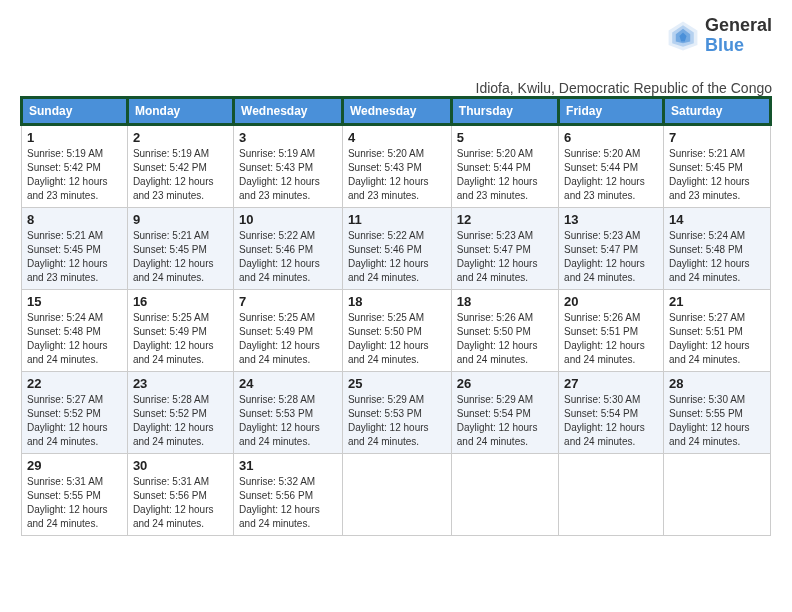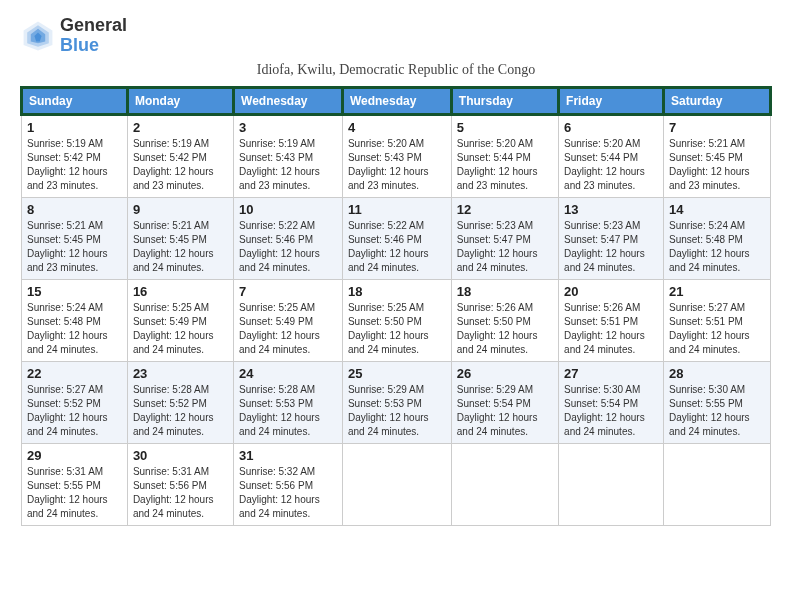--- a/index.html
+++ b/index.html
@@ -6,22 +6,22 @@
     body {
       font-family: Arial, sans-serif;
       background: #fff;
       width: 792px;
       min-height: 612px;
       padding: 16px 20px;
     }
     .header-section {
       display: flex;
       align-items: flex-start;
-      justify-content: space-between;
-      margin-bottom: 6px;
+      justify-content: flex-end;
+      margin-bottom: 24px;
     }
     .logo-area {
       display: flex;
       align-items: center;
       gap: 4px;
     }
     .logo-text {
       font-size: 18px;
       font-weight: bold;
       line-height: 1.1;
@@ -37,23 +37,21 @@
     }
     .month-year-title {
       font-size: 36px;
       font-weight: bold;
       color: #333;
       line-height: 1.1;
     }
     .location-subtitle {
       font-size: 14px;
       color: #444;
-      text-align: center;
-      margin-bottom: 8px;
-      font-family: Liberation Serif, serif;
+      text-align: right;
     }
     .calendar-table {
       width: 100%;
       border-collapse: collapse;
       font-size: 10.5px;
     }
     .calendar-table th {
       background: #4a90d9;
       color: #fff;
       text-align: left;

